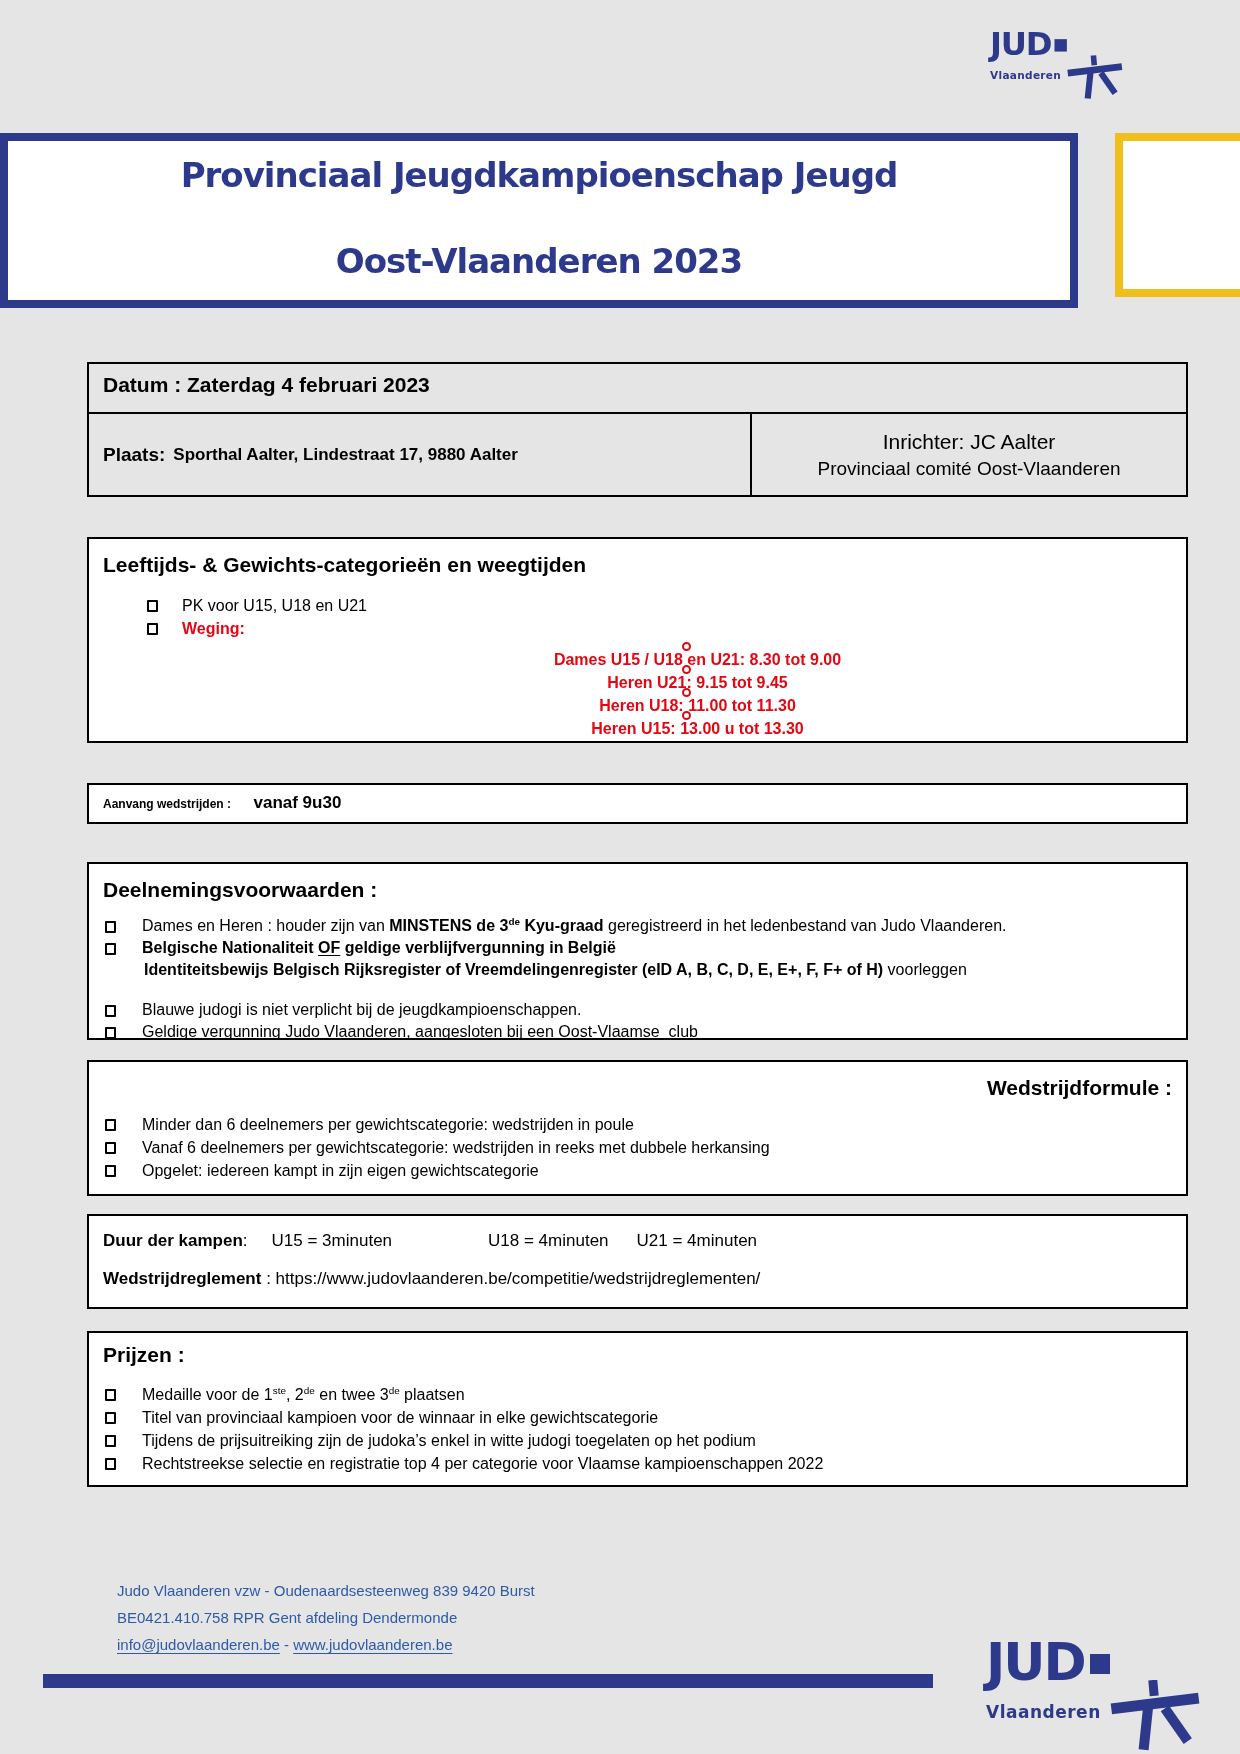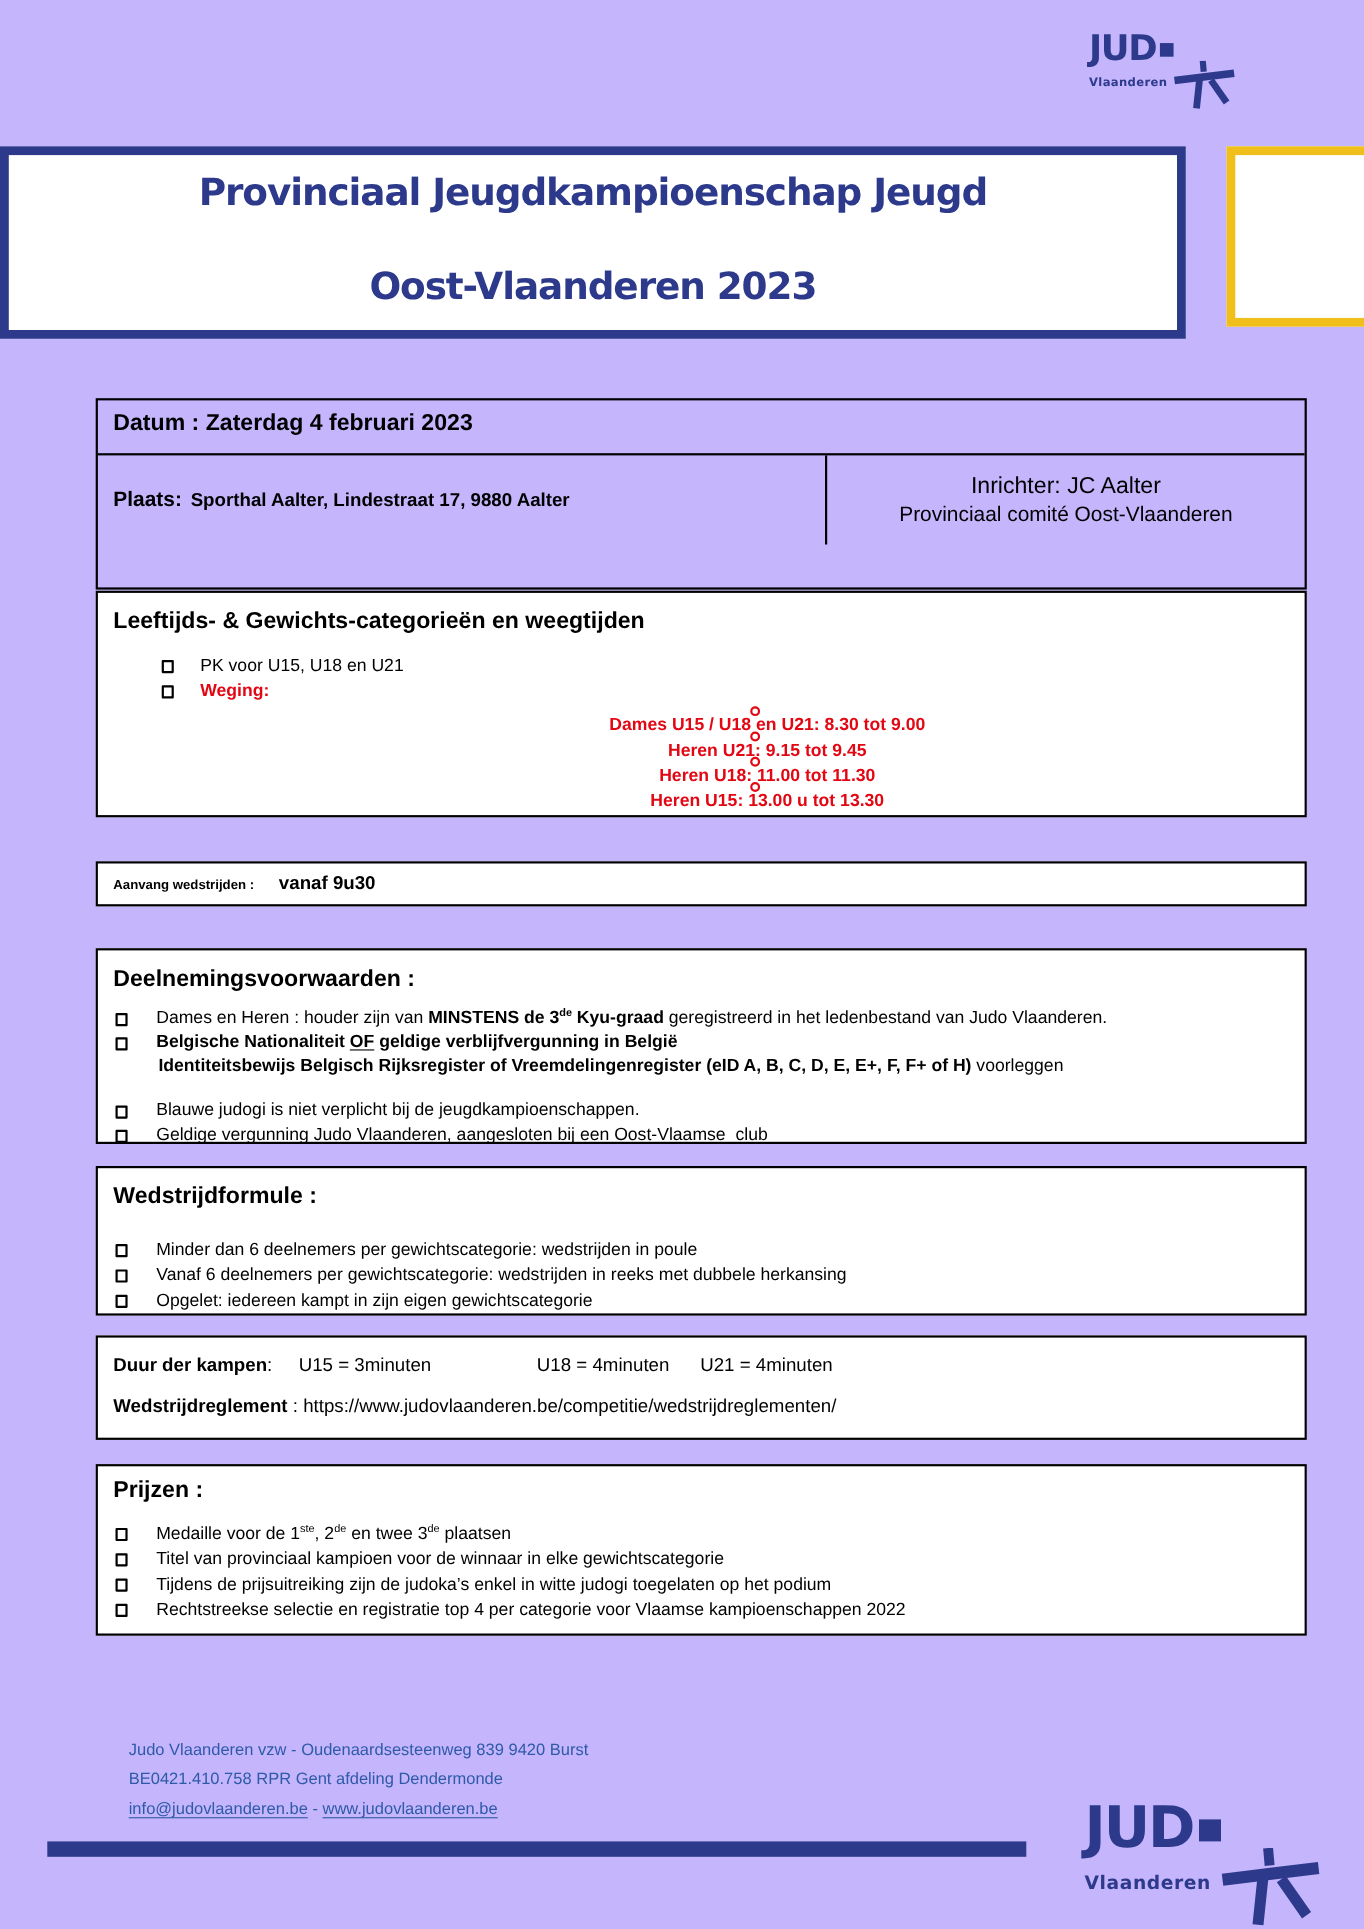--- a/index.html
+++ b/index.html
@@ -1,19 +1,19 @@
 <!DOCTYPE html>
 <html><head>
 <meta charset="utf-8">
 <style>
   * { margin:0; padding:0; box-sizing:border-box; }
   html,body { background:#ffffff; }
   .page {
     position:relative; width:1240px; height:1754px; margin:0 auto;
-    background:#c4b5fd; overflow:hidden;
+    background:#e5e5e5; overflow:hidden;
     font-family:"Liberation Sans", sans-serif; color:#000;
   }
 
   
   .logo { position:absolute; width:215px; }
   .logo-row { display:flex; align-items:center; }
   .logo-word {
     font-family:"DejaVu Sans", sans-serif; font-weight:bold;
     font-size:52px; line-height:52px; letter-spacing:-2px; color:#2d3a8c;
   }
@@ -39,21 +39,21 @@
   }
   .title-line1 { top:14px; }
   .title-line2 { top:100px; }
   .yellow-box {
     position:absolute; left:1115px; top:133px; width:160px; height:164px;
     border:8px solid #f0bf1c; background:#fff;
   }
 
   
   .info-table {
-    position:absolute; left:87px; top:362px; width:1101px; height:174px;
+    position:absolute; left:87px; top:362px; width:1101px; height:135px;
     border:2px solid #000;
   }
   .row-datum {
     height:50px; border-bottom:2px solid #000; padding:9px 0 0 14px;
     font-size:21px; font-weight:bold;
   }
   .row-plaats { display:flex; height:81px; }
   .cell-plaats {
     width:663px; border-right:2px solid #000;
     display:flex; align-items:center; padding-left:14px;
@@ -98,21 +98,21 @@
 
   .sec-deelneming { top:862px; height:178px; padding-top:14px; }
   .sec-deelneming .sec-heading { margin-bottom:13px; }
   .hang { margin-left:2px; }
   .hang .cb { margin-right:26px; }
   .b-row.h22 { height:22px; }
   .cont-line { margin-left:41px; height:22px; display:flex; align-items:center; font-size:16px; }
   .spacer18 { height:18px; }
 
   .sec-formule { top:1060px; height:136px; padding-top:14px; }
-  .sec-formule .sec-heading { margin-bottom:25px; }
+  .sec-formule .sec-heading { margin-bottom:13px;text-align:right; }
 
   .sec-duur { top:1214px; height:95px; padding-top:14px; }
   .duur-line { font-size:17px; height:22px; display:flex; align-items:center; }
   .duur-label { font-weight:bold; }
   .duur-v1 { margin-left:24px; }
   .duur-v2 { margin-left:96px; }
   .duur-v3 { margin-left:28px; }
   .reglement-line { margin-top:17px; font-size:17px; }
   .reglement-label { font-weight:bold; }
 

